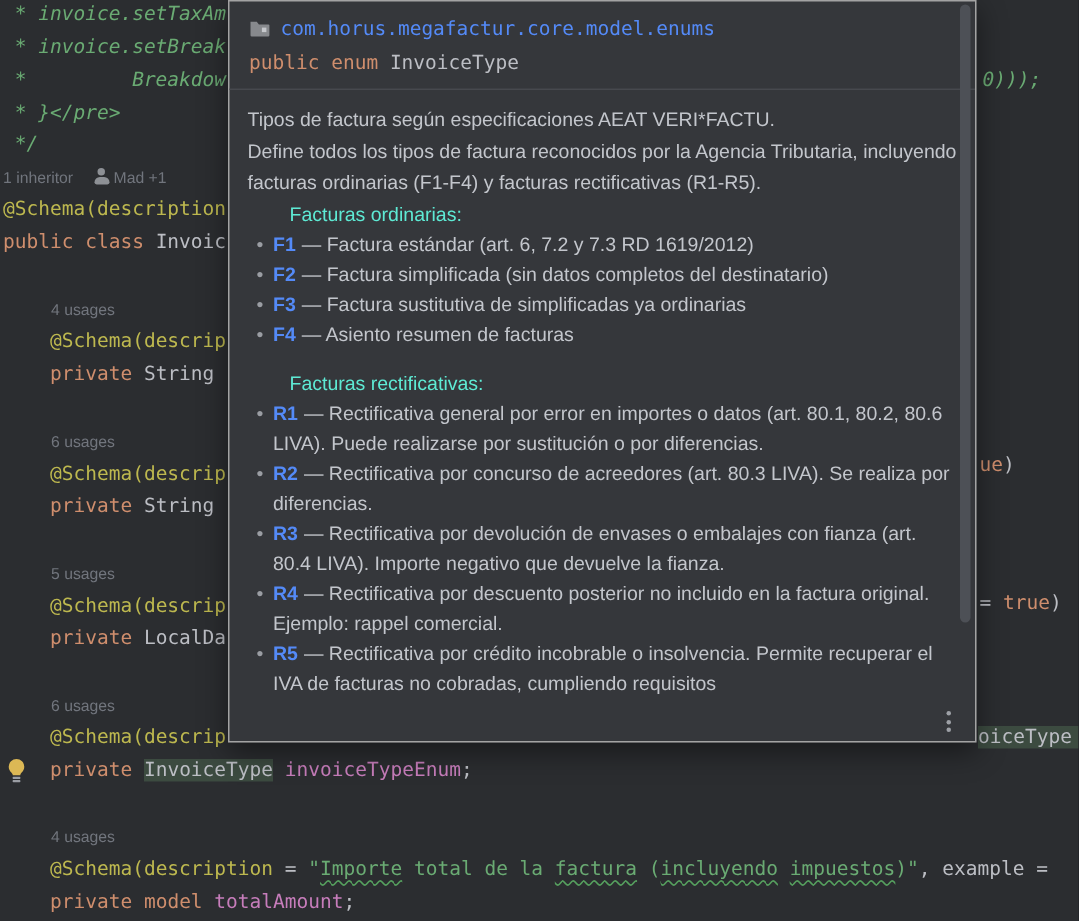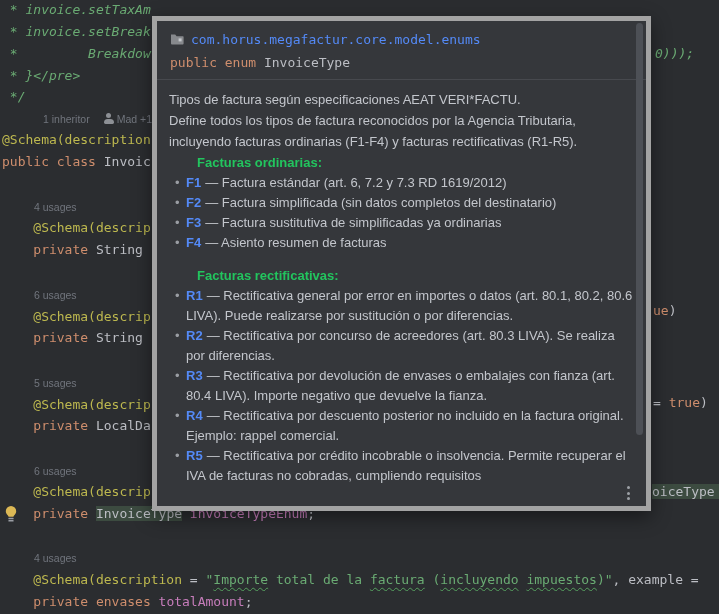--- a/index.html
+++ b/index.html
@@ -18,29 +18,29 @@
   .tok-field{color:#c77dbb;}
   .tok-hl{color:#bcbec4;background:#3c4b40;}
   .tok-inlay,.tok-usages{color:#71757d;font-family:"Liberation Sans",sans-serif;font-size:10.5px;}
   .icon{display:inline-block;}
   .icon-person{width:10px;height:11px;position:relative;vertical-align:-1px;margin:0 3px 0 14px;}
   .icon-person::before{content:"";position:absolute;left:2.5px;top:0;width:5px;height:5px;border-radius:50%;background:#8d9095;}
   .icon-person::after{content:"";position:absolute;left:0;bottom:0;width:10px;height:5px;border-radius:5px 5px 2px 2px;background:#8d9095;}
   .bulb{position:absolute;left:3px;top:505px;width:16px;height:18px;}
   
   .popup{position:absolute;left:152px;top:0;width:499px;height:495px;box-sizing:border-box;
-         background:#35373b;border:5px solid #a3a3a3;box-shadow:0 6px 18px rgba(0,0,0,.45);margin-top:16px;}
+         background:#35373b;border:1px solid #a3a3a3;box-shadow:0 6px 18px rgba(0,0,0,.45);}
   .pkg-row{display:flex;align-items:center;gap:7px;padding:9px 12px 0 13px;height:18px;}
   .pkg-name{font:13px "DejaVu Sans Mono",monospace;color:#548af7;cursor:pointer;}
   .sig{padding:7px 12px 9px 13px;font:13px "DejaVu Sans Mono",monospace;white-space:pre;}
   .sep{border-top:1px solid #47494e;}
   .doc{position:absolute;top:61px;left:0;right:12px;bottom:1px;overflow:hidden;
        padding:7px 0 0 12px;font:13px/21px "Liberation Sans",sans-serif;color:#c3c6cc;}
   .doc p{margin:0;}
-  .doc-h{font-weight:bold;color:#22c55e;padding-left:28px;}
+  .doc-h{font-weight:normal;color:#5eead4;padding-left:28px;}
   .h-ord{margin:2px 0 16px;}
   .h-rect{margin:0 0 18px;}
   .doc ul{list-style:none;margin:0 0 12px;padding:0 0 0 6px;}
   .doc ul:last-child{margin-bottom:0;}
   .doc li{position:relative;padding-left:11px;line-height:20px;}
   .doc li::before{content:"\2022";position:absolute;left:0;color:#9a9da3;}
   .doc-link{color:#548af7;text-decoration:none;cursor:pointer;font-weight:bold;}
   .li-desc{margin-left:4px;}
   .kebab{position:absolute;right:14px;bottom:4px;display:flex;flex-direction:column;gap:2.5px;cursor:pointer;padding:2px;}
   .kebab span{width:3px;height:3px;border-radius:50%;background:#9da0a6;display:block;}
@@ -57,21 +57,21 @@
   <div class="line" style="top: -1px; left: 2px; width: 150px;"><span class="tok-comment"> * invoice.setTaxAm</span></div>
 
   <div class="line" style="top: 21px; left: 2px; width: 150px;"><span class="tok-comment"> * invoice.setBreak</span></div>
 
   <div class="line" style="top: 43px; left: 2px; width: 150px;"><span class="tok-comment"> *         Breakdow</span></div>
 
   <div class="line" style="top: 65px; left: 2px; width: 150px;"><span class="tok-comment"> * }&lt;/pre&gt;</span></div>
 
   <div class="line" style="top: 86px; left: 2px; width: 150px;"><span class="tok-comment"> */</span></div>
 
-  <div class="line" style="top: 108px; left: 2px; width: 150px; text-align: right;"><span class="tok-inlay">1 inheritor</span><span class="icon icon-person"></span><span class="tok-inlay">Mad +1</span></div>
+  <div class="line" style="top: 108px; left: 2px; width: 150px;"><span class="tok-inlay">1 inheritor</span><span class="icon icon-person"></span><span class="tok-inlay">Mad +1</span></div>
 
   <div class="line" style="top: 129px; left: 2px; width: 150px;"><span class="tok-annotation">@Schema(description</span></div>
 
   <div class="line" style="top: 151px; left: 2px; width: 150px;"><span class="tok-keyword">public class </span><span class="tok-plain">Invoic</span></div>
 
   <div class="line" style="top: 196px; left: 34px;"><span class="tok-usages">4 usages</span></div>
 
   <div class="line" style="top: 217px; left: 2px; width: 150px;"><span class="tok-plain">    </span><span class="tok-annotation">@Schema(descrip</span></div>
 
   <div class="line" style="top: 239px; left: 2px; width: 150px;"><span class="tok-plain">    </span><span class="tok-keyword">private</span><span class="tok-plain"> String</span></div>
@@ -91,21 +91,21 @@
   <div class="line" style="top: 460px; left: 34px;"><span class="tok-usages">6 usages</span></div>
 
   <div class="line" style="top: 481px; left: 2px; width: 150px;"><span class="tok-plain">    </span><span class="tok-annotation">@Schema(descrip</span></div>
 
   <div class="line" style="top: 503px; left: 2px;"><span class="tok-plain">    </span><span class="tok-keyword">private</span><span class="tok-plain"> </span><span class="tok-hl">InvoiceType</span><span class="tok-plain"> </span><span class="tok-field">invoiceTypeEnum</span><span class="tok-plain">;</span></div>
 
   <div class="line" style="top: 547px; left: 34px;"><span class="tok-usages">4 usages</span></div>
 
   <div class="line" style="top: 569px; left: 2px;"><span class="tok-plain">    </span><span class="tok-annotation">@Schema(description</span><span class="tok-plain"> = </span><span class="tok-string">"</span><span class="tok-string-err">Importe</span><span class="tok-string"> total de la </span><span class="tok-string-err">factura</span><span class="tok-string"> (</span><span class="tok-string-err">incluyendo</span><span class="tok-string"> </span><span class="tok-string-err">impuestos</span><span class="tok-string">)"</span><span class="tok-plain">, example = </span></div>
 
-  <div class="line" style="top: 591px; left: 2px;"><span class="tok-plain">    </span><span class="tok-keyword">private</span><span class="tok-plain"> </span><span class="tok-keyword">envases</span><span class="tok-plain"> </span><span class="tok-field">totalAmount</span><span class="tok-plain">;</span></div>
+  <div class="line" style="top: 591px; left: 2px;"><span class="tok-plain">    </span><span class="tok-keyword">private</span><span class="tok-plain"> </span><span class="tok-keyword">model</span><span class="tok-plain"> </span><span class="tok-field">totalAmount</span><span class="tok-plain">;</span></div>
 
   <div class="line" style="top: 43px; left: 655px;"><span class="tok-comment">0)));</span></div>
 
   <div class="line" style="top: 300px; left: 653px;"><span class="tok-keyword">ue</span><span class="tok-plain">)</span></div>
 
   <div class="line" style="top: 392px; left: 653px;"><span class="tok-plain">= </span><span class="tok-keyword">true</span><span class="tok-plain">)</span></div>
 
   <div class="line" style="top: 481px; left: 652px;"><span class="tok-hl">oiceType </span></div>
 </div>
     <div class="bulb">

